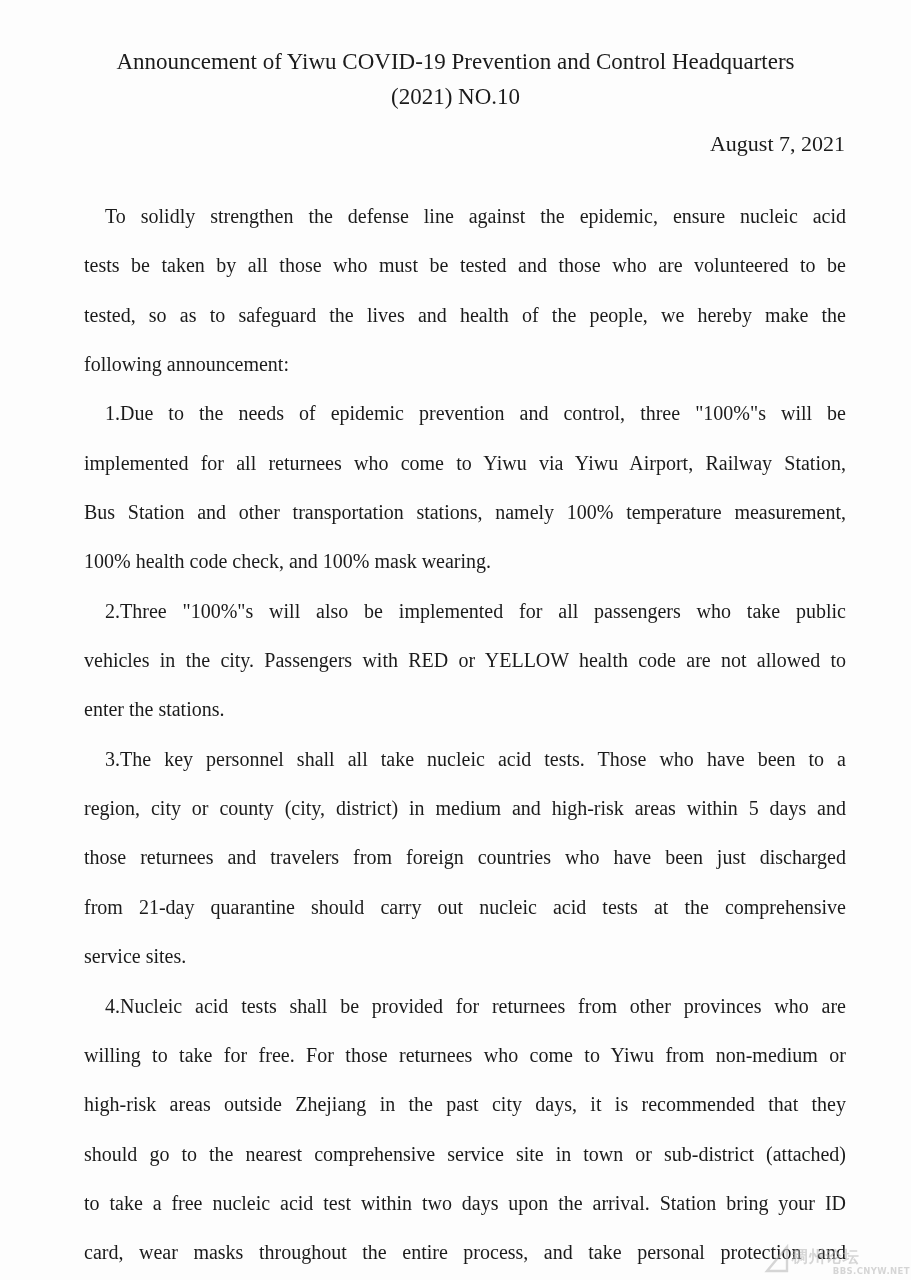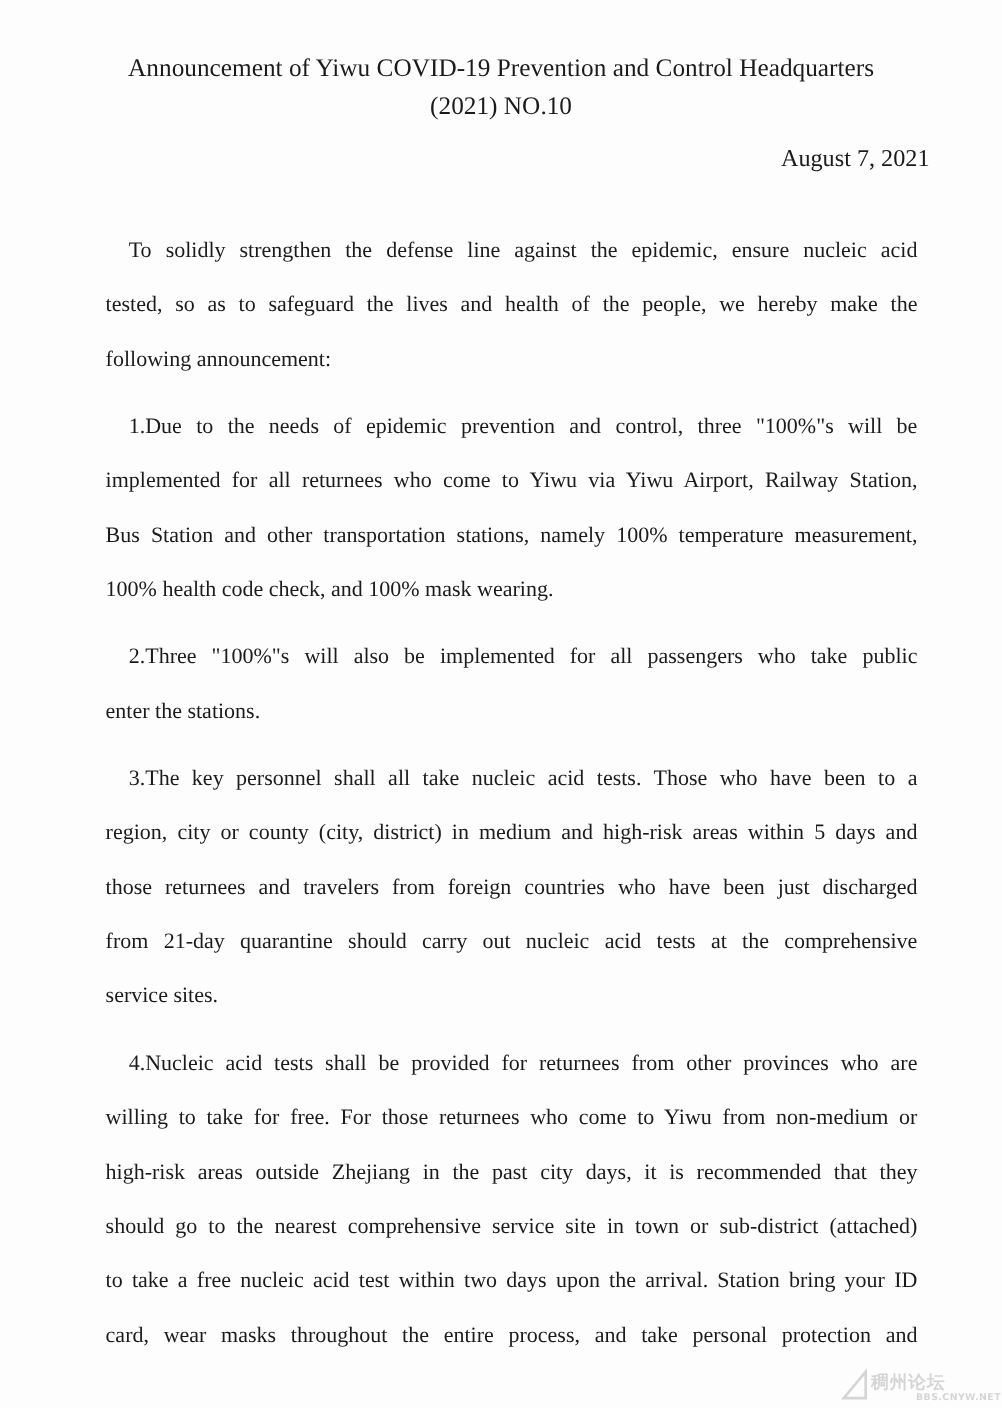--- a/index.html
+++ b/index.html
@@ -34,21 +34,21 @@
     margin-left: 48px;
   }
   .doc-body {
     position: absolute;
     top: 192px;
     left: 84px;
     width: 762px;
     font-size: 20px;
     line-height: 49.35px;
   }
-  .para { margin: 12px; padding: 0; }
+  .para { margin: 0; padding: 0; }
   
   .ln {
     text-align: justify;
     text-align-last: justify;
     text-justify: inter-word;
   }
   
   .end {
     text-align: left;
     text-align-last: left;
@@ -94,33 +94,35 @@
     <div>Announcement of Yiwu COVID-19 Prevention and Control Headquarters</div>
     <div>(2021) NO.10</div>
   </div>
 
   <div class="date-line">August 7, 2021</div>
 
   <div class="doc-body">
 
     <div class="para">
       <div class="ln ind">To solidly strengthen the defense line against the epidemic, ensure nucleic acid</div>
+      <div class="ln">tests be taken by all those who must be tested and those who are volunteered to be</div>
       <div class="ln">tested, so as to safeguard the lives and health of the people, we hereby make the</div>
       <div class="end">following announcement:</div>
     </div>
 
     <div class="para">
       <div class="ln ind">1.Due to the needs of epidemic prevention and control, three "100%"s will be</div>
       <div class="ln">implemented for all returnees who come to Yiwu via Yiwu Airport, Railway Station,</div>
       <div class="ln">Bus Station and other transportation stations, namely 100% temperature measurement,</div>
       <div class="end">100% health code check, and 100% mask wearing.</div>
     </div>
 
     <div class="para">
       <div class="ln ind">2.Three "100%"s will also be implemented for all passengers who take public</div>
+      <div class="ln">vehicles in the city. Passengers with RED or YELLOW health code are not allowed to</div>
       <div class="end">enter the stations.</div>
     </div>
 
     <div class="para">
       <div class="ln ind">3.The key personnel shall all take nucleic acid tests. Those who have been to a</div>
       <div class="ln">region, city or county (city, district) in medium and high-risk areas within 5 days and</div>
       <div class="ln">those returnees and travelers from foreign countries who have been just discharged</div>
       <div class="ln">from 21-day quarantine should carry out nucleic acid tests at the comprehensive</div>
       <div class="end">service sites.</div>
     </div>

